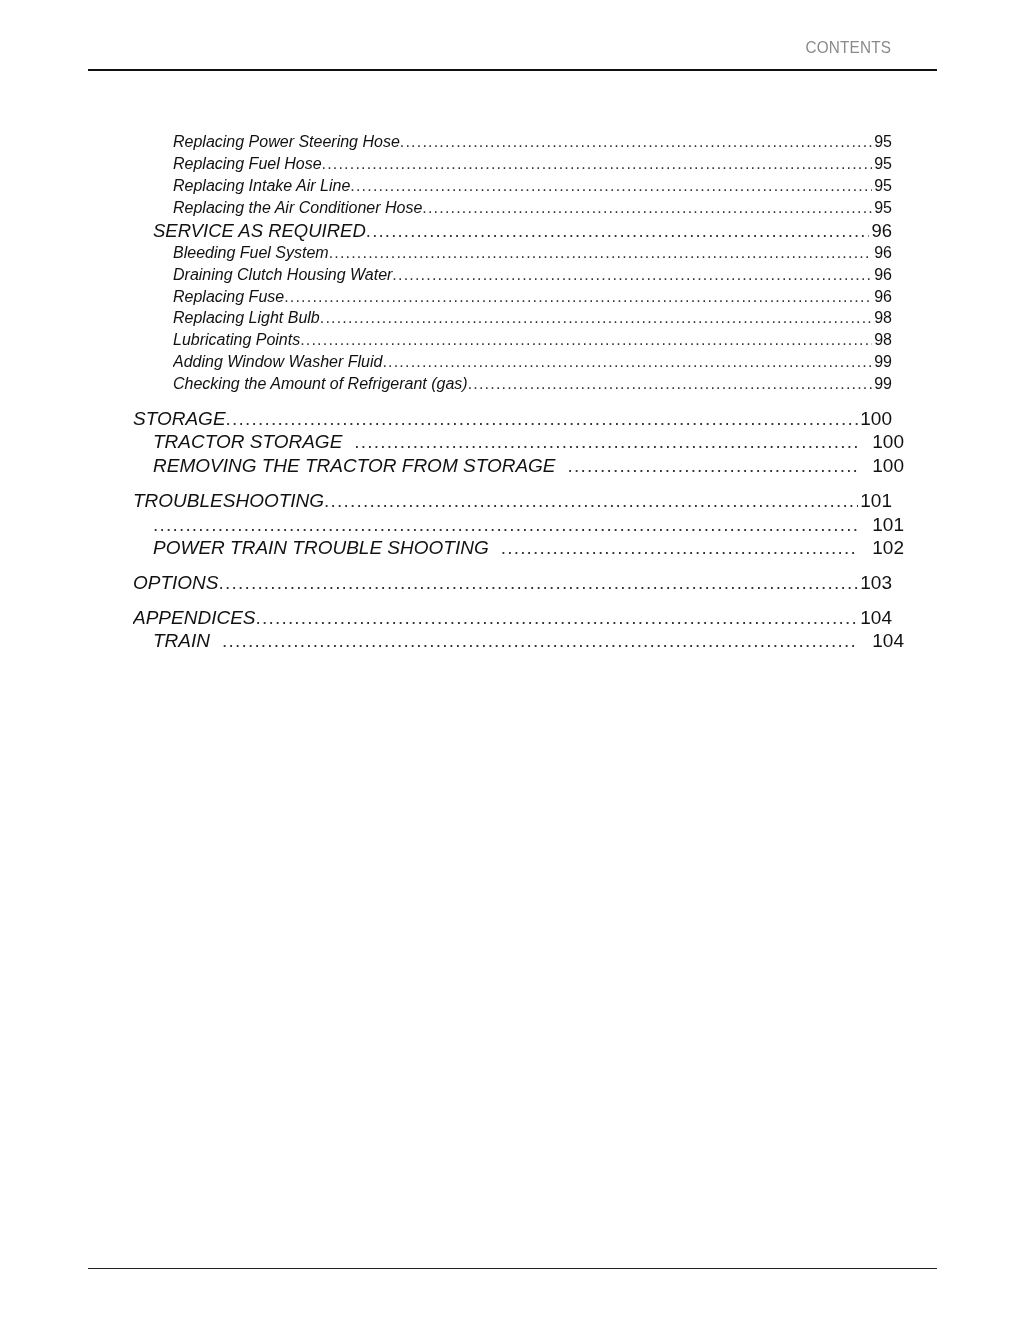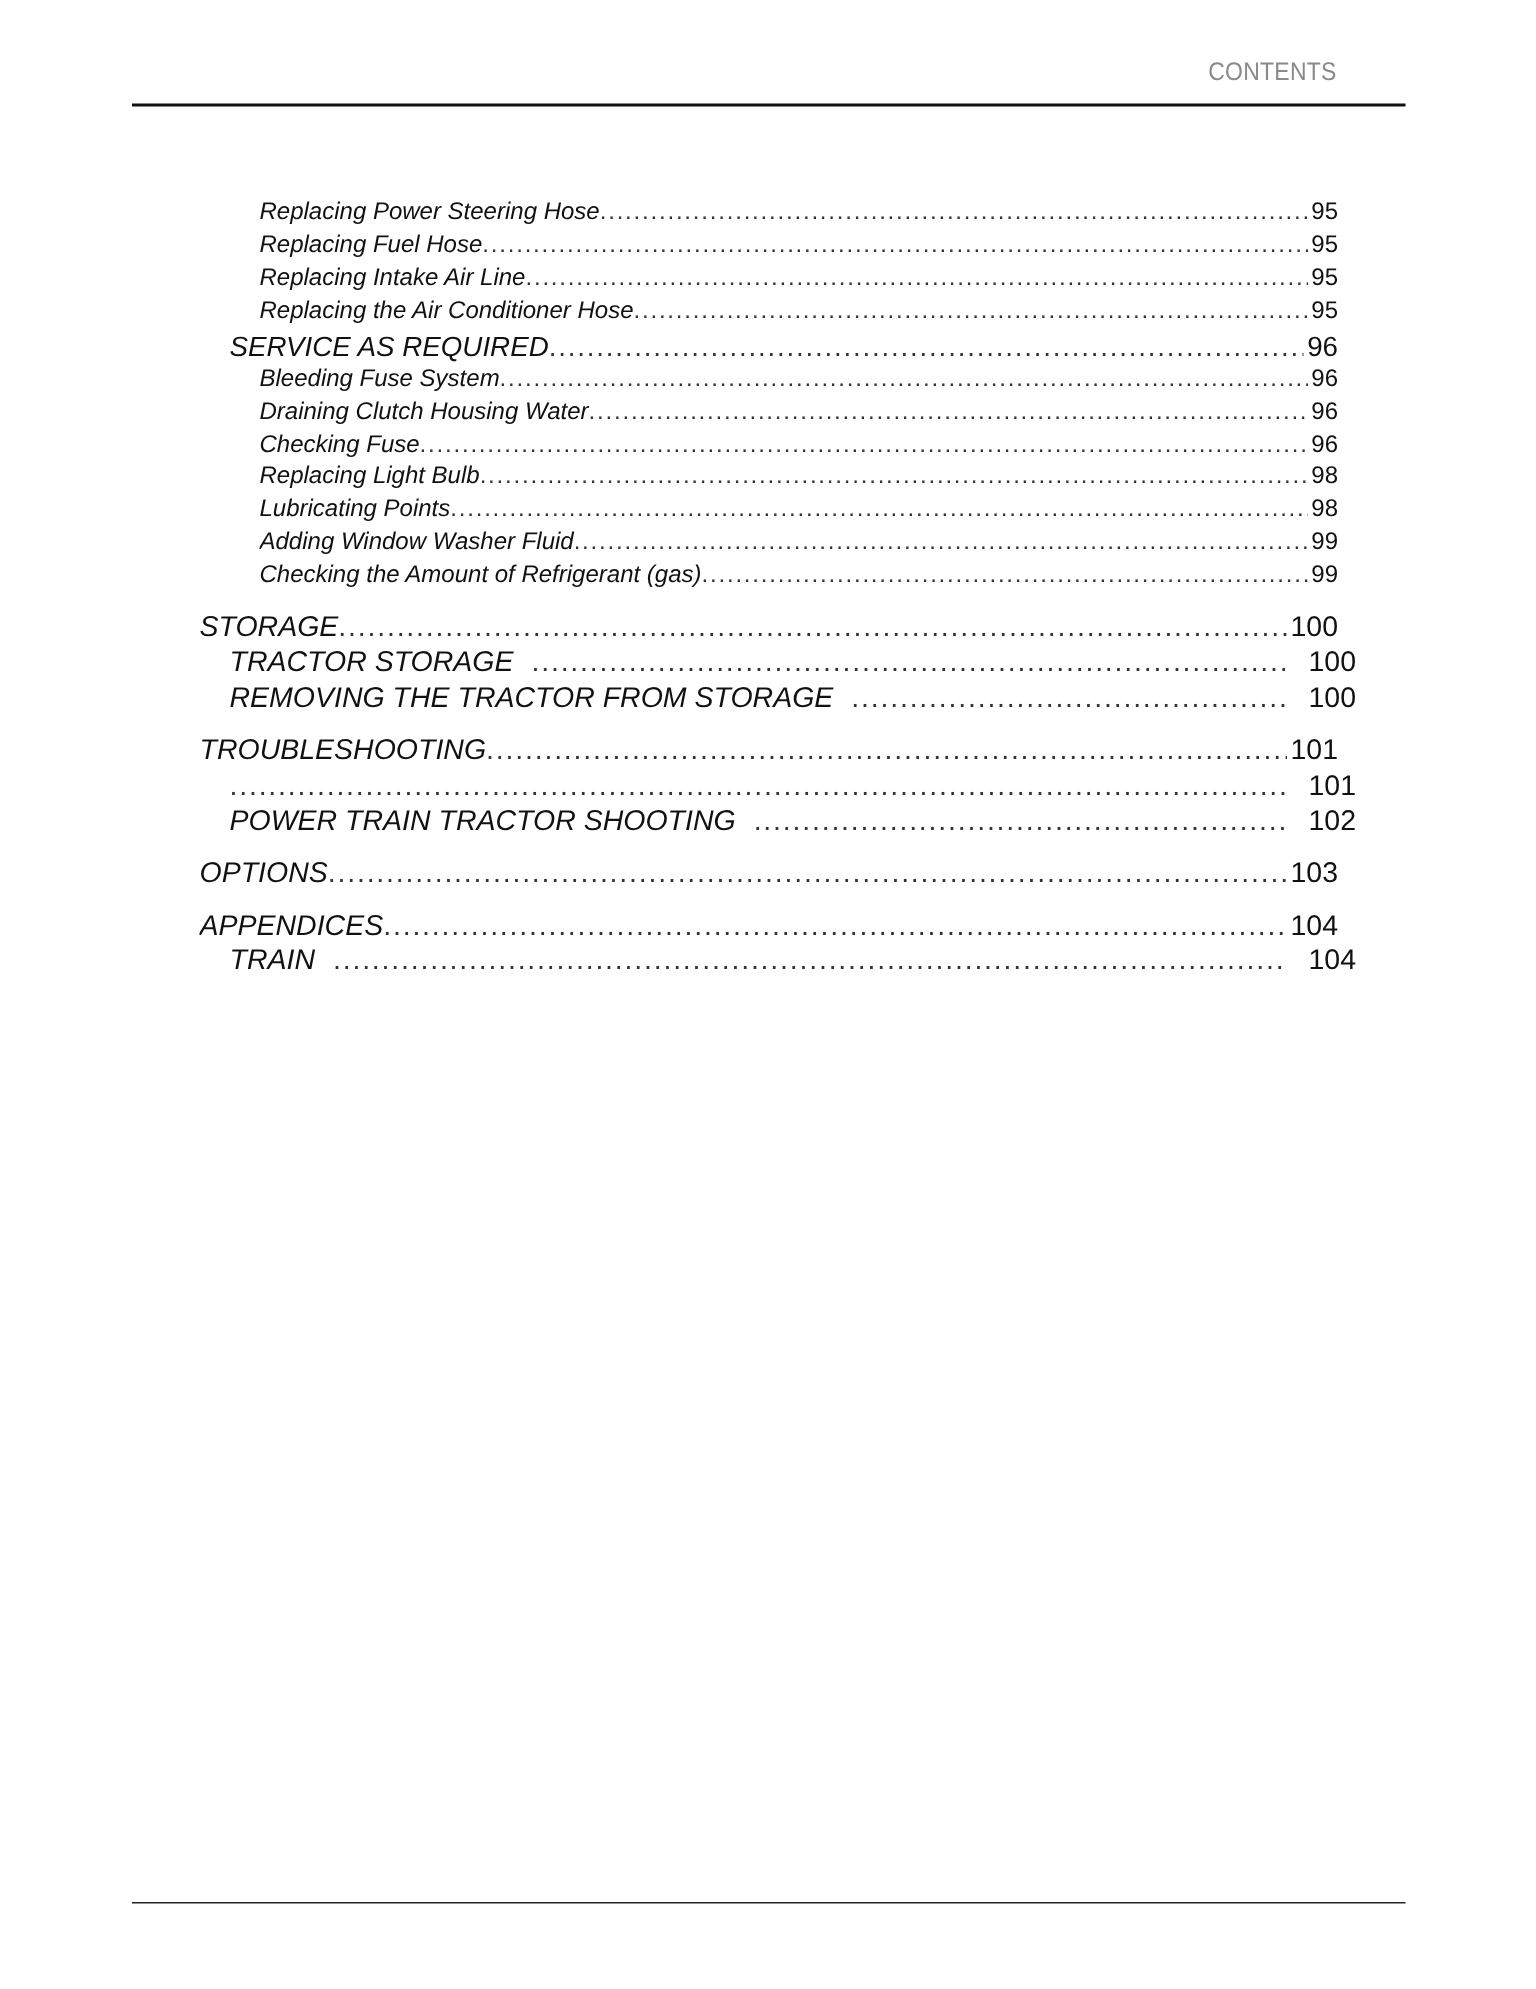--- a/index.html
+++ b/index.html
@@ -46,31 +46,31 @@
       <span class="label">Replacing the Air Conditioner Hose</span>
       <span class="dots"></span>
       <span class="page">95</span>
     </div>
   <div class="entry lvl2sm" style="top:184px">
       <span class="label">SERVICE AS REQUIRED</span>
       <span class="dots"></span>
       <span class="page">96</span>
     </div>
   <div class="entry lvl3" style="top:208px">
-      <span class="label">Bleeding Fuse System</span>
+      <span class="label">Bleeding Fuel System</span>
       <span class="dots"></span>
       <span class="page">96</span>
     </div>
   <div class="entry lvl3" style="top:230px">
       <span class="label">Draining Clutch Housing Water</span>
       <span class="dots"></span>
       <span class="page">96</span>
     </div>
   <div class="entry lvl3" style="top:252px">
-      <span class="label">Checking Fuse</span>
+      <span class="label">Replacing Fuse</span>
       <span class="dots"></span>
       <span class="page">96</span>
     </div>
   <div class="entry lvl3" style="top:273px">
       <span class="label">Replacing Light Bulb</span>
       <span class="dots"></span>
       <span class="page">98</span>
     </div>
   <div class="entry lvl3" style="top:295px">
       <span class="label">Lubricating Points</span>
@@ -107,21 +107,21 @@
   <div class="entry lvl1" style="top:454px">
       <span class="label">TROUBLESHOOTING</span>
       <span class="dots"></span>
       <span class="page">101</span>
     </div>
   <div class="entry lvl2" style="top:478px">
       <span class="dots"></span>
       <span class="page">101</span>
     </div>
   <div class="entry lvl2" style="top:501px">
-      <span class="label">POWER TRAIN TRACTOR SHOOTING</span>
+      <span class="label">POWER TRAIN TROUBLE SHOOTING</span>
       <span class="dots"></span>
       <span class="page">102</span>
     </div>
 
   <div class="entry lvl1" style="top:536px">
       <span class="label">OPTIONS</span>
       <span class="dots"></span>
       <span class="page">103</span>
     </div>
 

